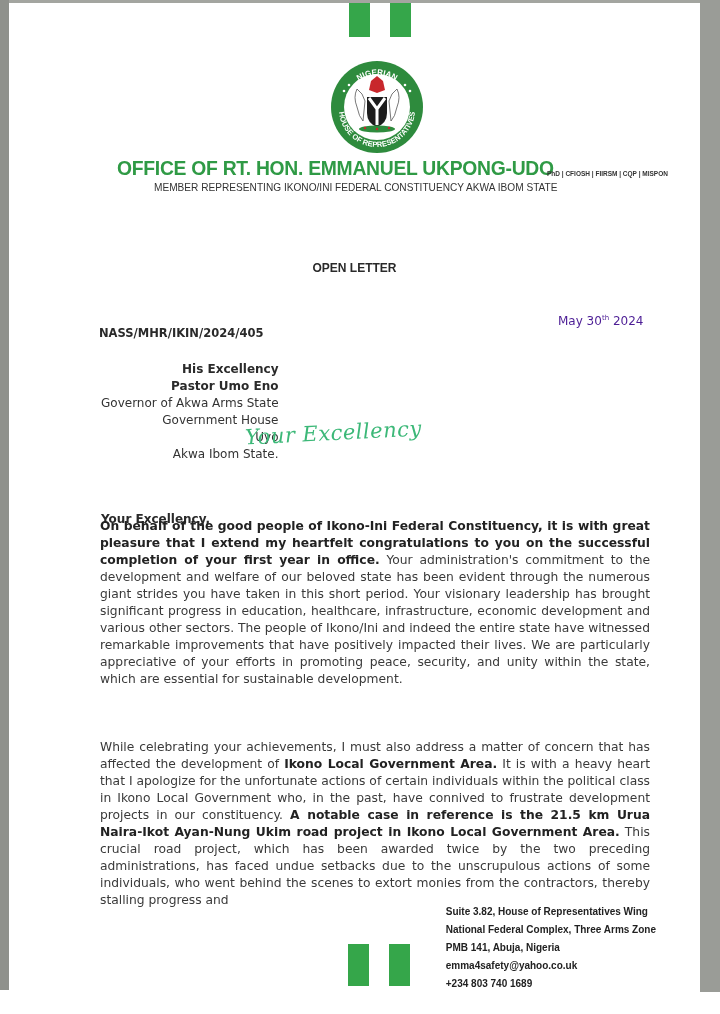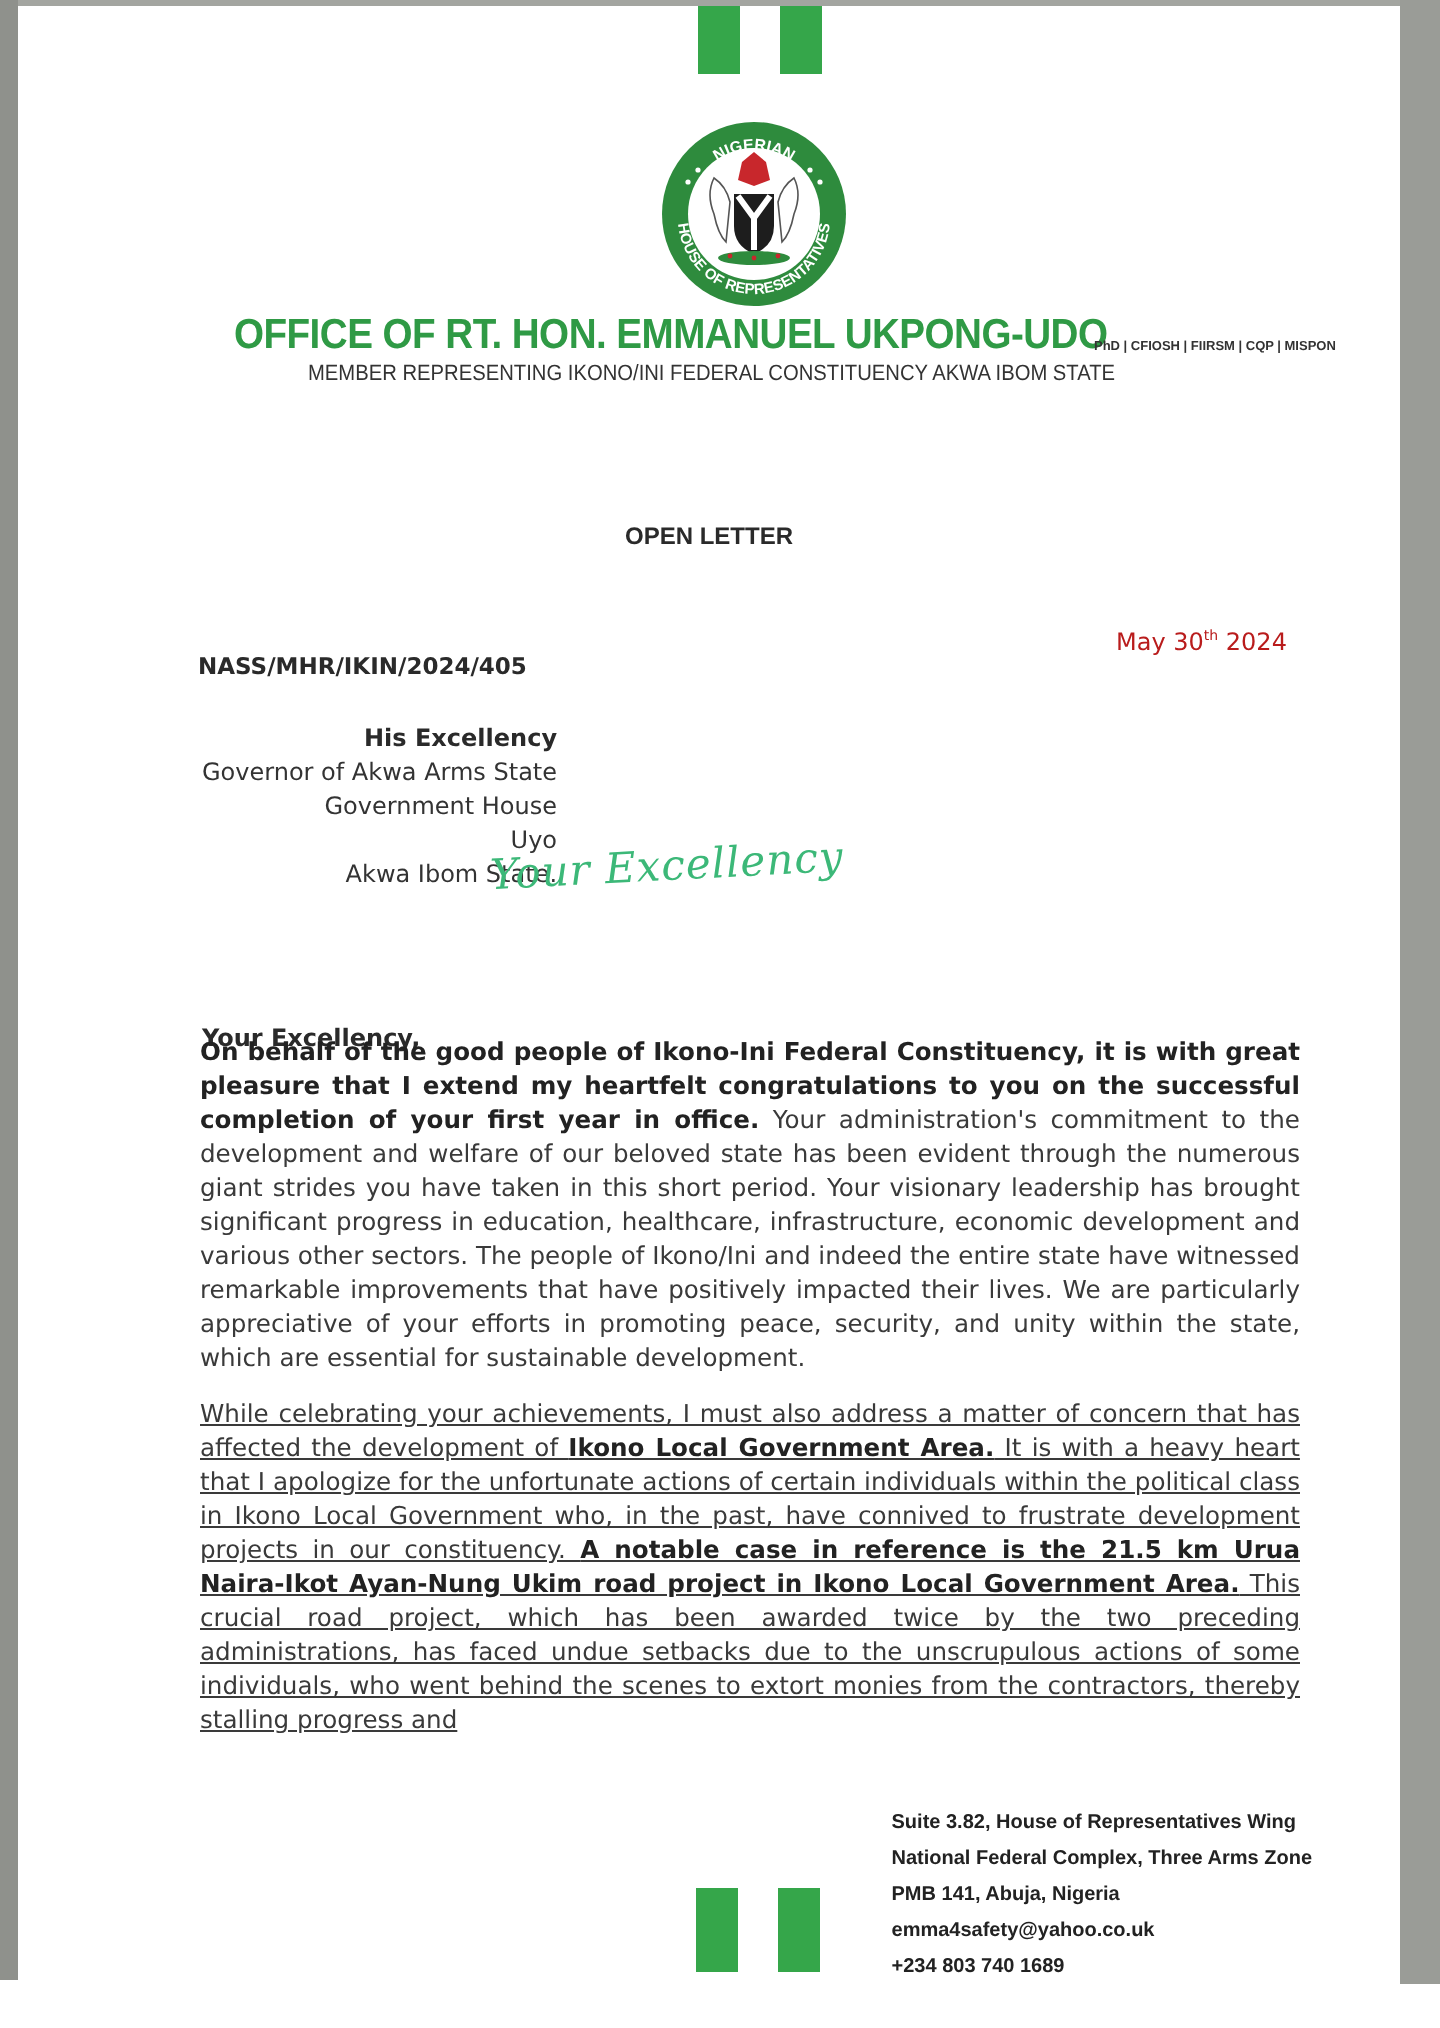--- a/index.html
+++ b/index.html
@@ -41,21 +41,21 @@
     transform: scaleX(0.92); transform-origin: left top;
   }
 
   .open-letter {
     position: absolute; left: 0; right: 0; top: 258px; text-align: center;
     font-family: "Liberation Sans", sans-serif;
     font-size: 12px; font-weight: bold; color: #2a2a2a;
   }
   .date {
     position: absolute; left: 549px; top: 311px;
-    font-size: 12px; color: #b91c1c;
+    font-size: 12px; color: #4c1d95;
   }
   .date sup { font-size: 7px; }
   .ref {
     position: absolute; left: 90px; top: 323px;
     font-size: 11.5px; font-weight: bold; color: #2a2a2a;
   }
 
   .address { position: absolute; left: 92px; top: 358px; font-size: 12px; line-height: 17px; color: #333; text-align: right; }
   .address .b { font-weight: bold; color: #2a2a2a; }
 
@@ -68,21 +68,21 @@
 
   .salutation { position: absolute; left: 92px; top: 480px; font-size: 12px; font-weight: bold; color: #2a2a2a; margin-top: 29px; }
 
   .para {
     position: absolute; left: 91px; width: 550px;
     font-size: 12.3px; line-height: 17px; color: #3a3a3a;
     text-align: justify;
   }
   .para b { color: #222; }
   .para-1 { top: 515px; }
-  .para-2 { top: 696px; text-decoration: underline; }
+  .para-2 { top: 736px; }
 
   .footer {
     position: absolute; right: 44px; top: 900px; text-align: left;
     font-family: "Liberation Sans", sans-serif;
     font-size: 10px; font-weight: bold; line-height: 18px; color: #222;
   }
 </style>
 </head>
 <body>
 
@@ -132,20 +132,21 @@
   <div class="member-line">MEMBER REPRESENTING IKONO/INI FEDERAL CONSTITUENCY AKWA IBOM STATE</div>
 
   <div class="open-letter">OPEN LETTER</div>
 
   <div class="date"><span>May 30</span><sup>th</sup><span> 2024</span></div>
 
   <div class="ref">NASS/MHR/IKIN/2024/405</div>
 
   <div class="address">
     <div class="b">His Excellency</div>
+    <div class="b">Pastor Umo Eno</div>
     <div>Governor of Akwa Arms State</div>
     <div>Government House</div>
     <div>Uyo</div>
     <div>Akwa Ibom State.</div>
   </div>
 
   <div class="handwriting">Your Excellency</div>
 
   <div class="salutation">Your Excellency,</div>
 

